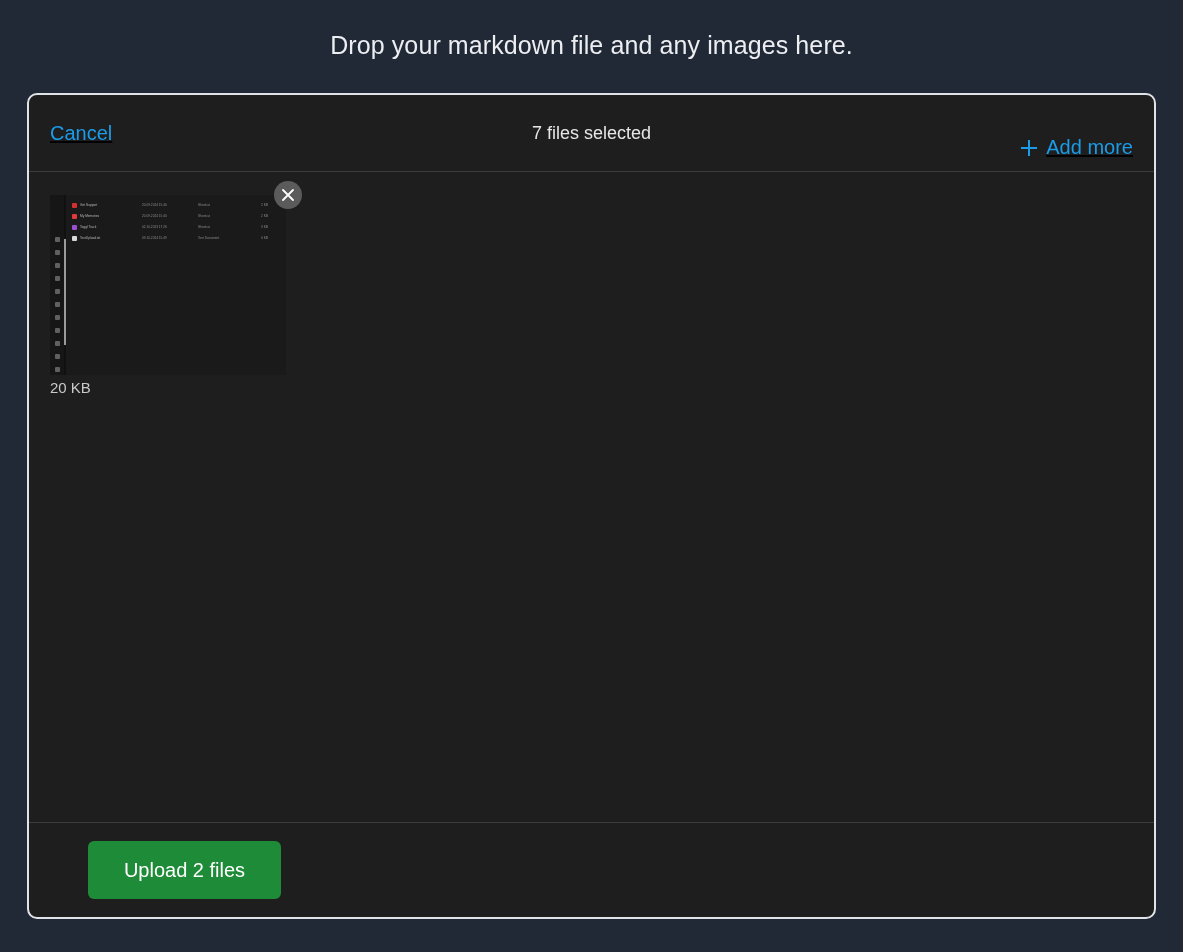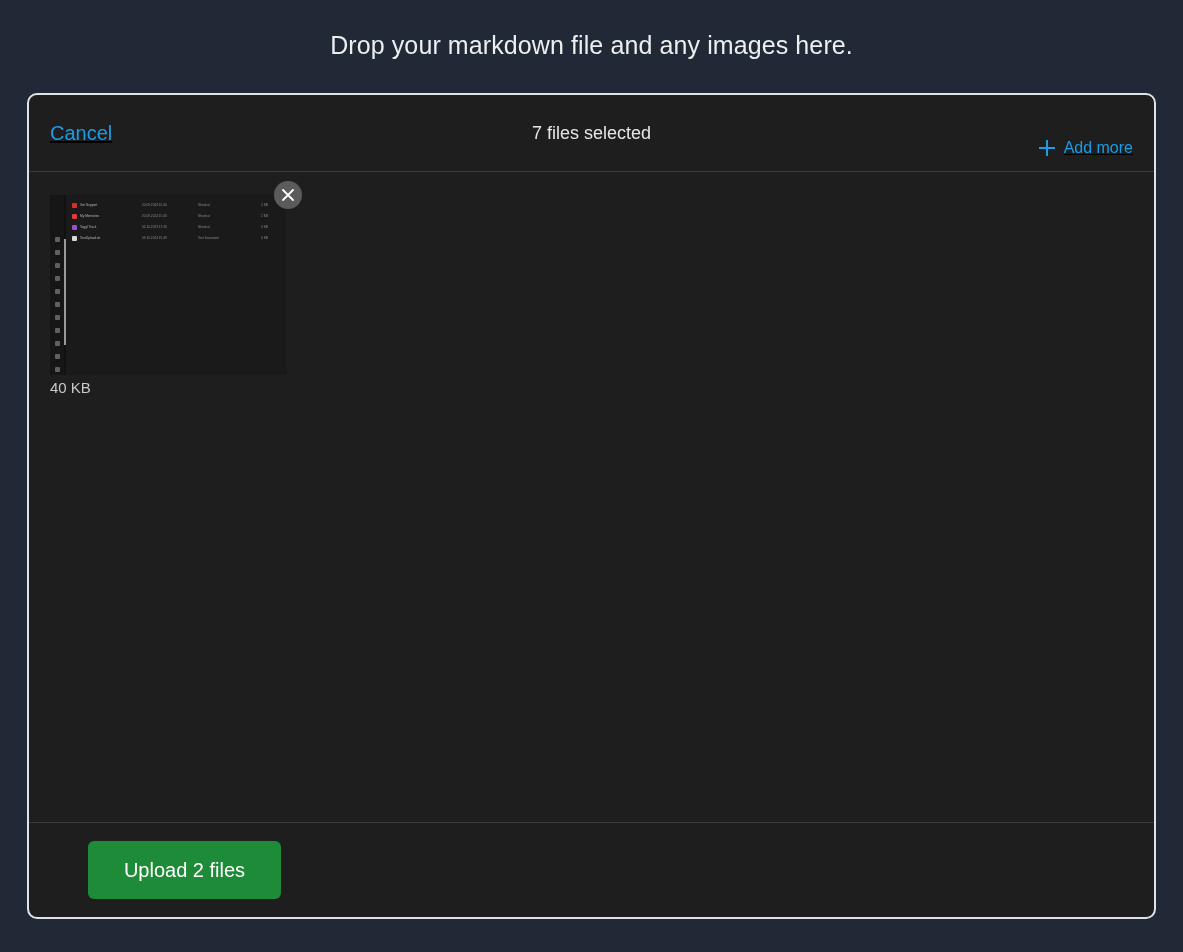--- a/index.html
+++ b/index.html
@@ -73,21 +73,21 @@
     left: 0;
     width: 100%;
     text-align: center;
     font-size: 18px;
     color: #e6e6e6;
     pointer-events: none;
   }
 
   .add-more-button {
     margin-left: auto;
-    font-size: 16px;
+    font-size: 20px;
     color: #1b9ce8;
     background: none;
     border: none;
     cursor: pointer;
     font-family: inherit;
     display: flex;
     align-items: center;
     gap: 9px;
     padding: 4px 2px;
     z-index: 2;
@@ -338,21 +338,21 @@
                 <span class="mini-size">0 KB</span>
               </div>
             </div>
           </div>
           <button class="remove-button">
             <svg width="14" height="14" viewBox="0 0 14 14">
               <path d="M2 2 L12 12 M12 2 L2 12" stroke="#ffffff" stroke-width="1.8" stroke-linecap="round"></path>
             </svg>
           </button>
         </div>
-        <div class="file-size">40 KB</div>
+        <div class="file-size">20 KB</div>
       </div>
 
 
     </div>
 
     <div class="panel-footer">
       <button class="upload-button">Upload 2 files</button>
     </div>
 
   </div>

